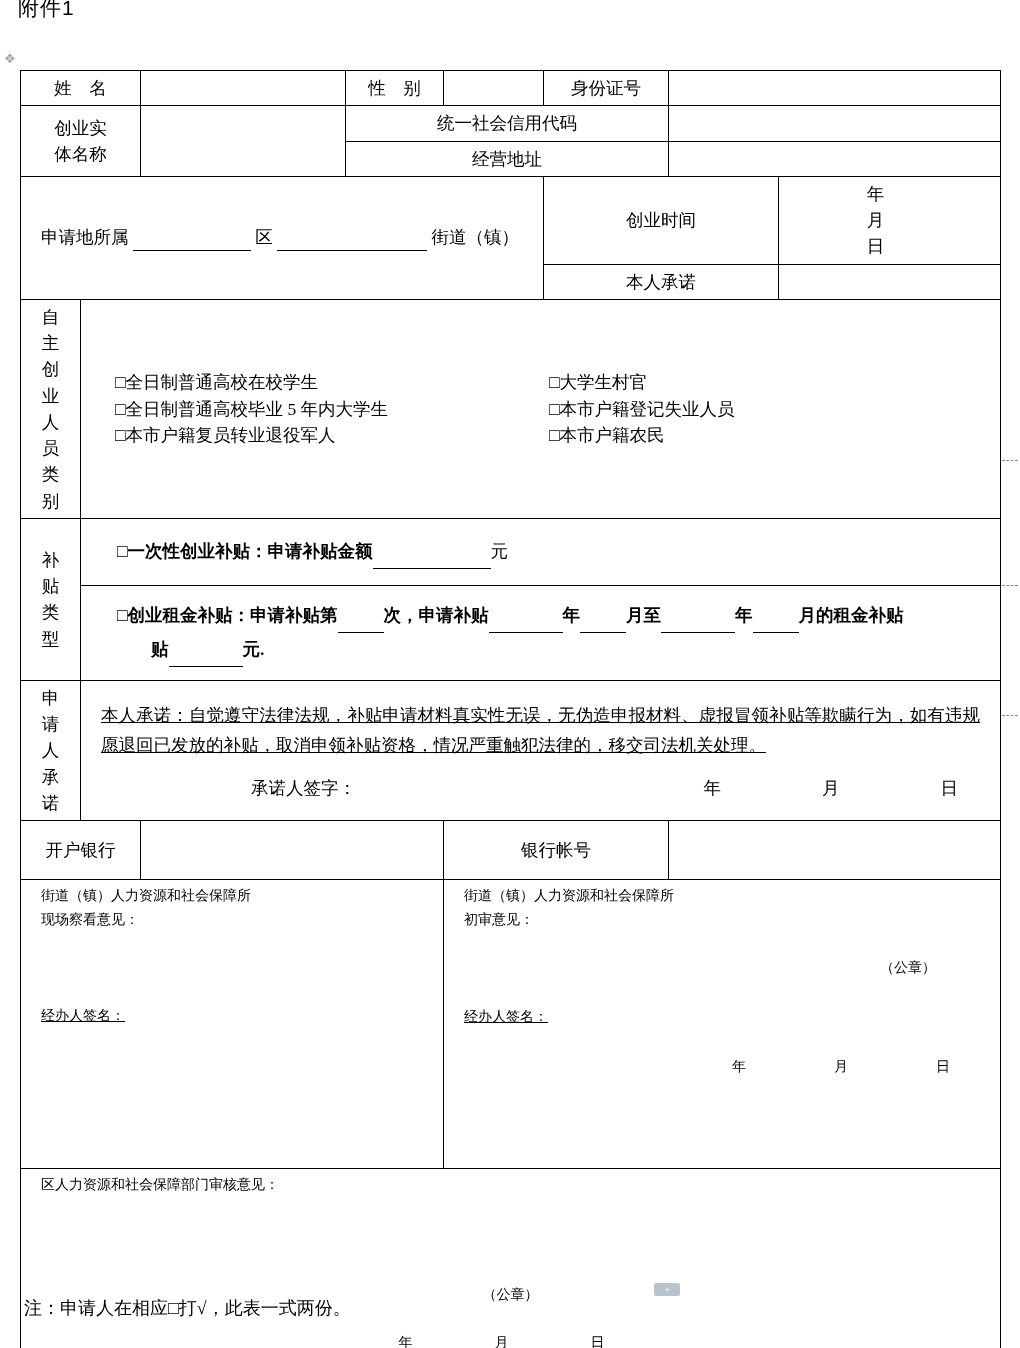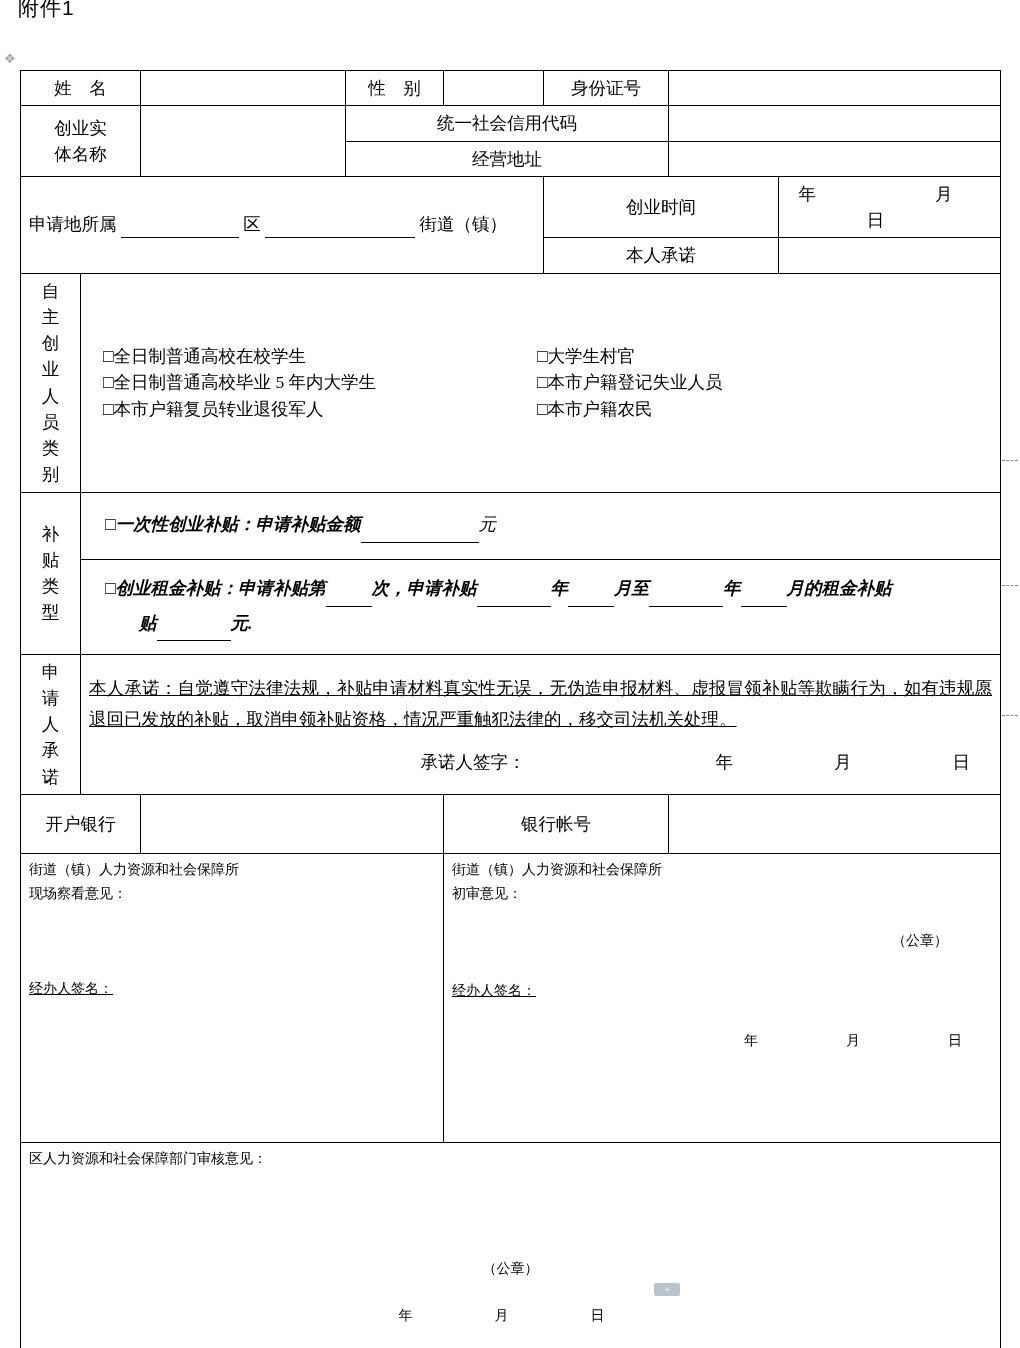--- a/index.html
+++ b/index.html
@@ -54,21 +54,21 @@
   table.form {
     position: absolute;
     top: 70px;
     left: 20px;
     width: 980px;
     border-collapse: collapse;
     table-layout: fixed;
   }
   table.form td {
     border: 1.6px solid #000;
-    padding: 4px 8px;
+    padding: 4px 20px;
     font-size: 17.5px;
     vertical-align: middle;
     line-height: 1.5;
   }
   .ctr { text-align: center; }
   .lbl { text-align: center; white-space: nowrap; }
   .vert {
     text-align: center;
     line-height: 1.25;
     font-size: 17.5px;
@@ -81,39 +81,38 @@
     left: 24px;
     bottom: 28px;
     font-size: 18px;
   }
   .cb { font-size: 17.5px; margin-left: 14px; }
   .row-people td { height: 140px; }
   .subsidy-line {
     font-size: 17.5px;
     font-weight: bold;
     line-height: 1.9;
-    font-style: italic;
   }
   .subsidy-line .plain { font-weight: normal; }
   .u { text-decoration: none; border-bottom: 1.4px solid #000; display: inline-block; }
   .u-s { width: 46px; }
   .u-m { width: 74px; }
   .u-l { width: 118px; }
   .u-xl { width: 150px; }
   .promise-text {
     font-size: 17.5px;
     line-height: 1.75;
     text-align: justify;
     text-decoration: underline;
   }
   .sign-row {
     margin-top: 14px;
     font-size: 17.5px;
     display: flex;
-    justify-content: flex-end;
+    justify-content: space-between;
     padding-left: 150px;
   }
   .sign-row .ymd {
     margin-left: 190px;
     letter-spacing: 22px;
   }
   .opinion {
     font-size: 14px;
     line-height: 1.7;
     height: 100%;
@@ -286,19 +285,20 @@
         <div class="opinion">
           <div>区人力资源和社会保障部门审核意见：</div>
           <div style="text-align:center; margin-top:86px">（公章）</div>
           <div style="text-align:center; margin-top:24px; letter-spacing:18px">年　　月　　日</div>
         </div>
       </td>
     </tr>
   </tbody>
     </table>
 
+  <div class="note">注：申请人在相应□打√，此表一式两份。</div>
 
   <div class="fold-mark" style="top:460px"></div>
   <div class="fold-mark" style="top:585px"></div>
   <div class="fold-mark" style="top:715px"></div>
   <div class="plus-badge">+</div>
 
 </div>
 
 </body></html>

